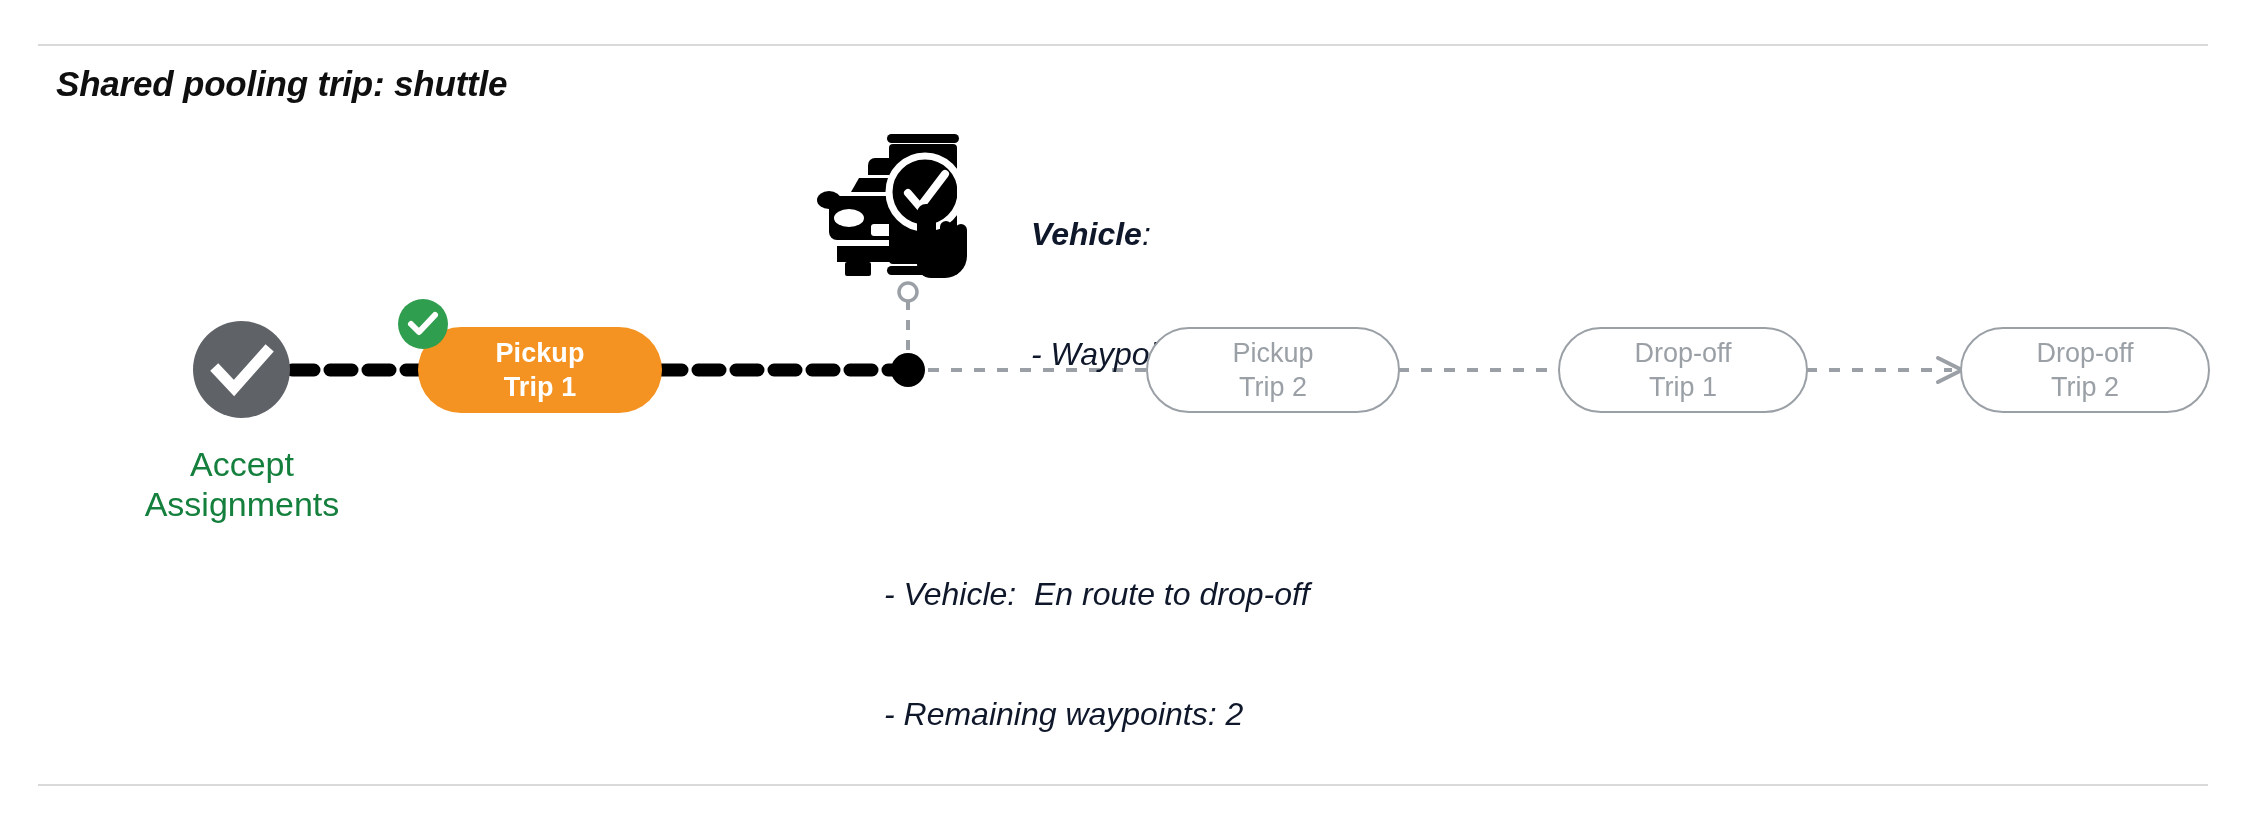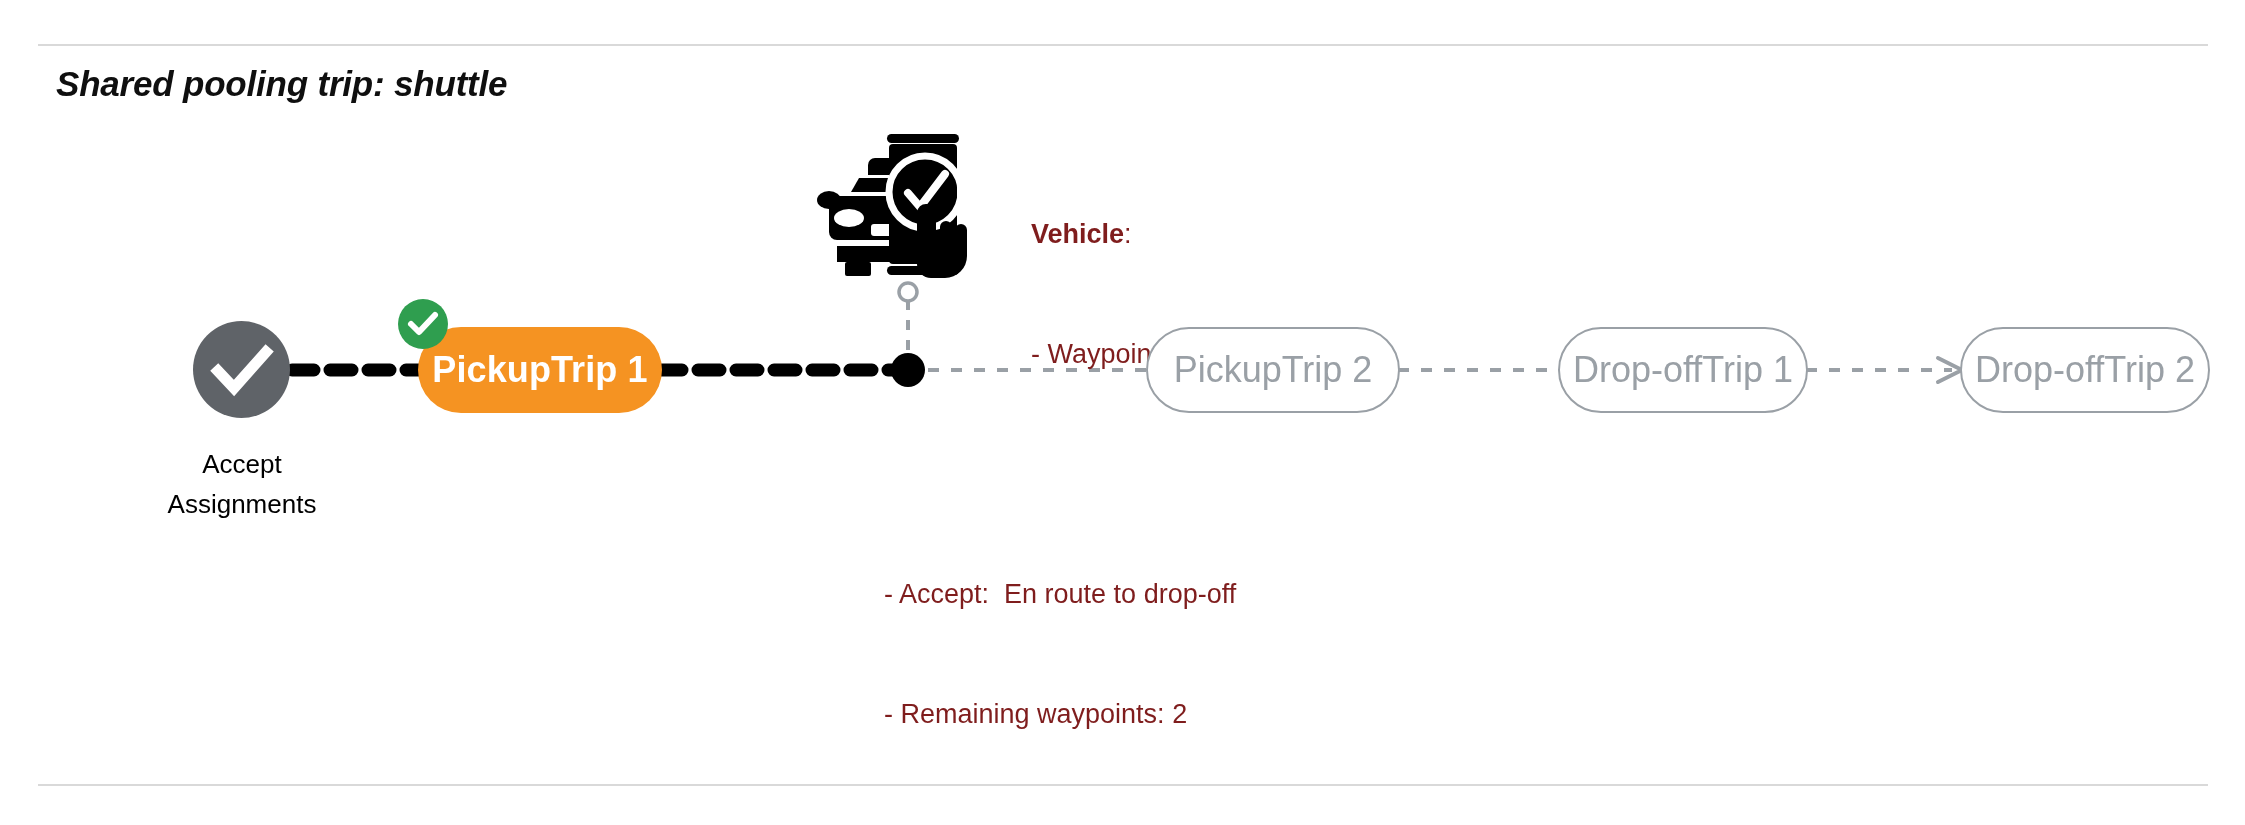--- a/index.html
+++ b/index.html
@@ -61,23 +61,23 @@
     background: #5f6368;
   }
   .start-node svg { position: absolute; left: 0; top: 0; }
 
   .start-label {
     position: absolute;
     left: 92px;
     top: 444px;
     width: 300px;
     text-align: center;
-    font-size: 26px;
+    font-size: 34px;
     line-height: 40px;
-    color: #000000;
+    color: #15803d;
   }
 
   
   .badge-complete {
     position: absolute;
     left: 398px;
     top: 299px;
     width: 50px;
     height: 50px;
     border-radius: 50%;
@@ -85,24 +85,24 @@
     z-index: 6;
   }
   .badge-complete svg { position: absolute; left: 0; top: 0; }
 
   
   .pill {
     position: absolute;
     box-sizing: border-box;
     border-radius: 500px;
     display: flex;
-    flex-direction: row;
+    flex-direction: column;
     align-items: center;
     justify-content: center;
-    font-size: 36px;
+    font-size: 27px;
     line-height: 34px;
     text-align: right;
     white-space: nowrap;
     z-index: 4;
   }
   .pill.active {
     background: #f59322;
     color: #ffffff;
     font-weight: bold;
     letter-spacing: 0.1px;
@@ -119,24 +119,25 @@
     left: 815px;
     top: 120px;
     width: 155px;
     height: 160px;
   }
   .veh-icon svg { position: absolute; left: 0; top: 0; }
 
   
   .annot {
     position: absolute;
-    font-size: 27px;
+    font-size: 32px;
     line-height: 40px;
-    color: #7f1d1d;
+    color: #0f172a;
     white-space: pre;
+    font-style: italic;
   }
   .annot .b { font-weight: bold; }
   .annot-vehicle { left: 1031px; top: 134px; }
   .annot-trips   { left: 884px;  top: 494px; }
 </style>
 </head>
 <body>
 
 <div class="divider top"></div>
 <div class="divider bottom"></div>
@@ -234,20 +235,20 @@
       </g>
     </svg>
   </div>
 
   <div class="annot annot-vehicle">
     <div><span class="b">Vehicle</span><span>:</span></div>
     <div>- Waypoints: 3</div>
   </div>
 
   <div class="annot annot-trips">
-    <div>- Accept:  En route to drop-off</div>
+    <div>- Vehicle:  En route to drop-off</div>
     <div>- Remaining waypoints: 2</div>
     
     
     
   </div>
 
 </div>
 
 </body></html>

